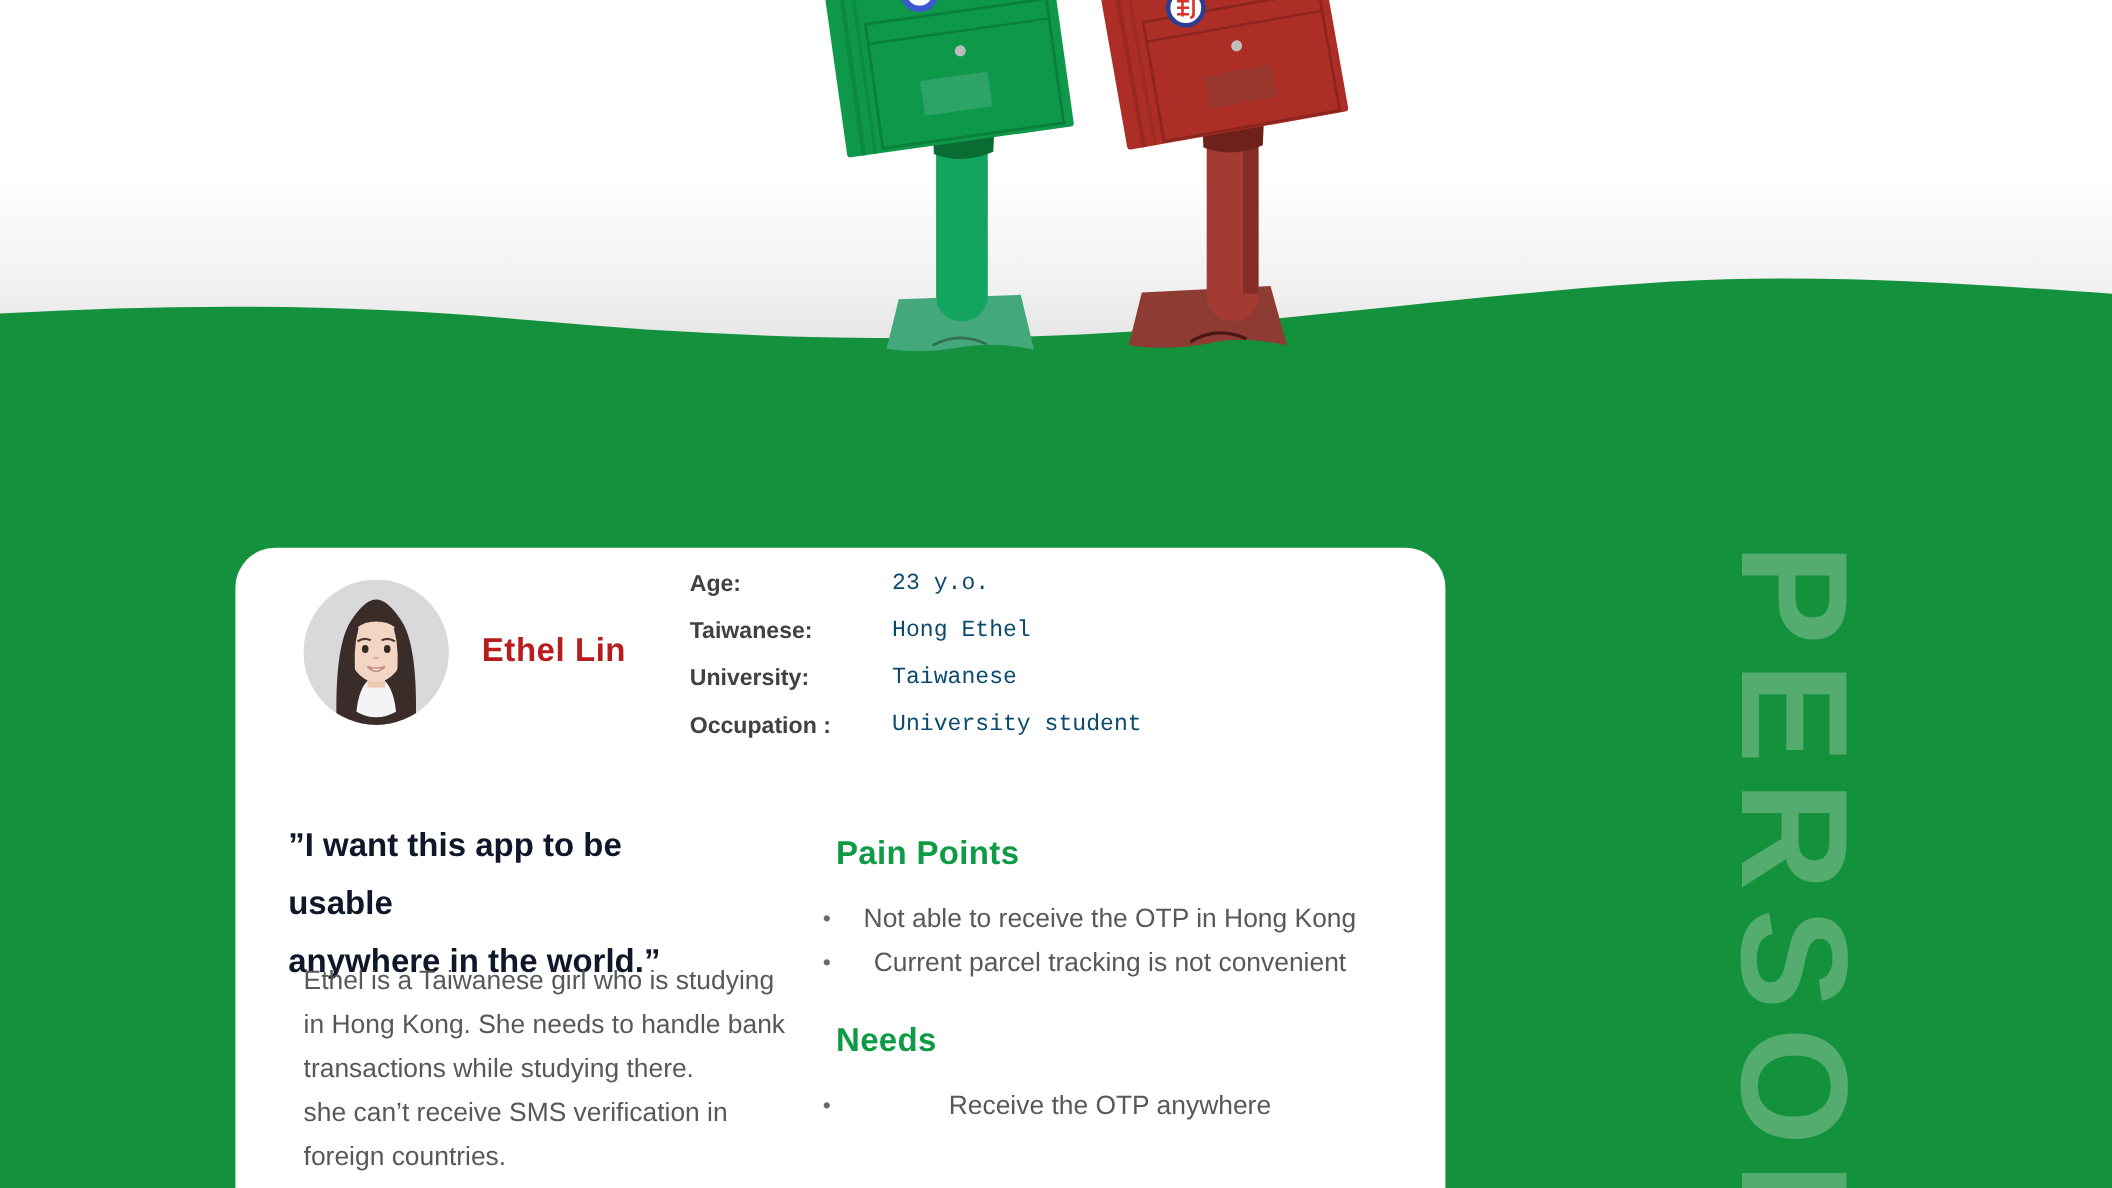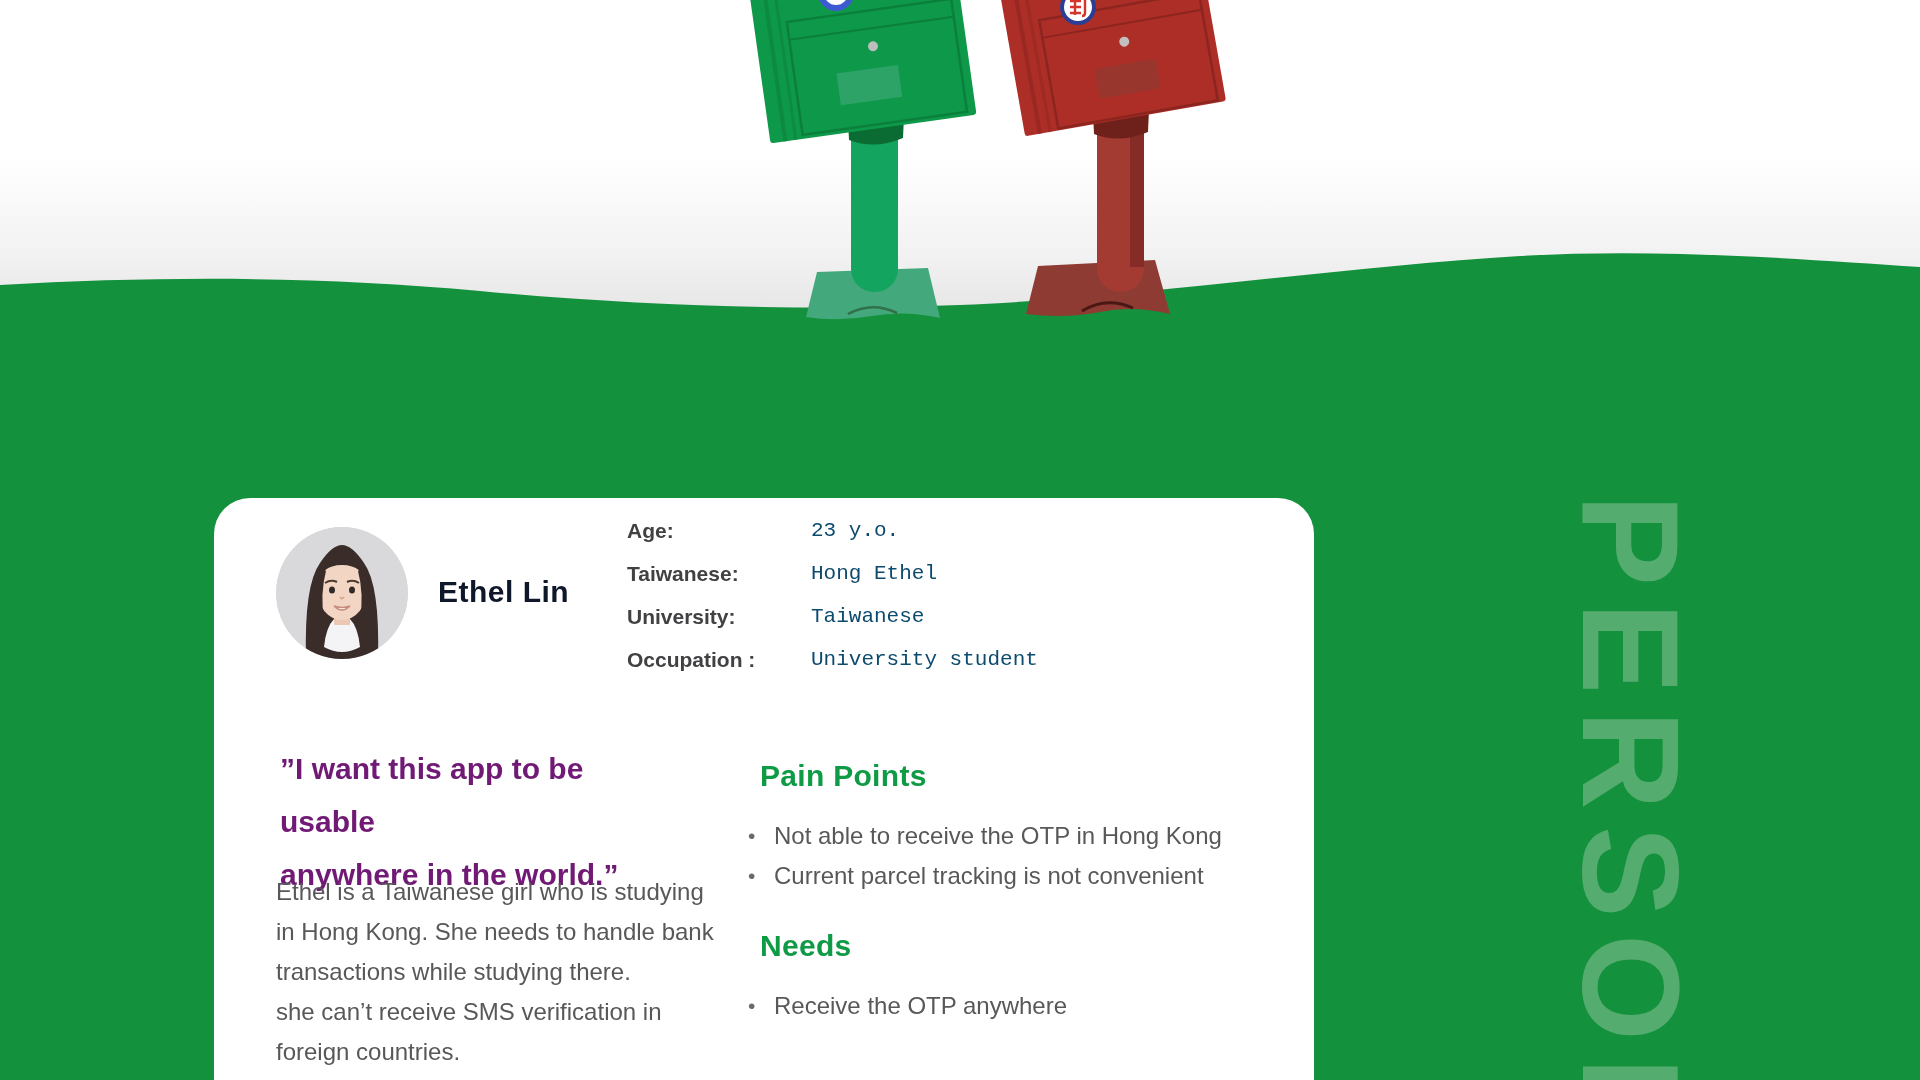--- a/index.html
+++ b/index.html
@@ -19,42 +19,42 @@
   .card {
     position: absolute; left: 214px; top: 498px; width: 1100px; height: 700px;
     background: #ffffff; border-radius: 36px;
   }
   .avatar {
     position: absolute; left: 62px; top: 29px; width: 132px; height: 132px;
     border-radius: 50%; overflow: hidden; background: #d9d9db;
   }
   .name {
     position: absolute; left: 224px; top: 77px;
-    font-size: 30px; font-weight: bold; color: #0f172a; letter-spacing: 0.5px;
+    font-size: 30px; font-weight: bold; color: #b91c1c; letter-spacing: 0.5px;
   }
   .details { position: absolute; left: 413px; top: 19px; }
   .drow { display: flex; margin-bottom: 15px; font-size: 21px; line-height: 28px; }
   .dlabel { width: 184px; font-weight: bold; color: #414043; }
   .dvalue { color: #0c4a6e; font-family: Liberation Mono, monospace; }
   .quote {
-    position: absolute; left: 66px; top: 244px; width: 390px;
-    font-size: 30px; font-weight: bold; color: #701a75; line-height: 53px;
+    position: absolute; left: 48px; top: 244px; width: 390px;
+    font-size: 30px; font-weight: bold; color: #0f172a; line-height: 53px;
   }
   .bio {
     position: absolute; left: 62px; top: 374px; width: 470px;
     font-size: 24px; color: #58585a;
   }
   .bio div { line-height: 40px; white-space: nowrap; }
   .col-right { position: absolute; left: 530px; top: 244px; width: 530px; }
   .sec-title {
     margin: 16px; font-size: 30px; font-weight: bold; color: #0f9b46;
     line-height: 36px; letter-spacing: 0.3px;
   }
   .sec-title.needs { margin-top: 32px; }
-  .blist { list-style: none; margin: 22px 0 0 0; padding: 0; }
+  .blist { list-style: none; margin: 22px 0 0 0; padding: 0; text-align: center; }
   .blist li {
     position: relative; padding-left: 30px; font-size: 24px;
     line-height: 40px; color: #58585a; width: 500px;
   }
   .blist li::before {
     content: "\2022"; position: absolute; left: 4px; top: 0;
     color: #6a6a6c; font-size: 21px;
   }
   
   .watermark {

